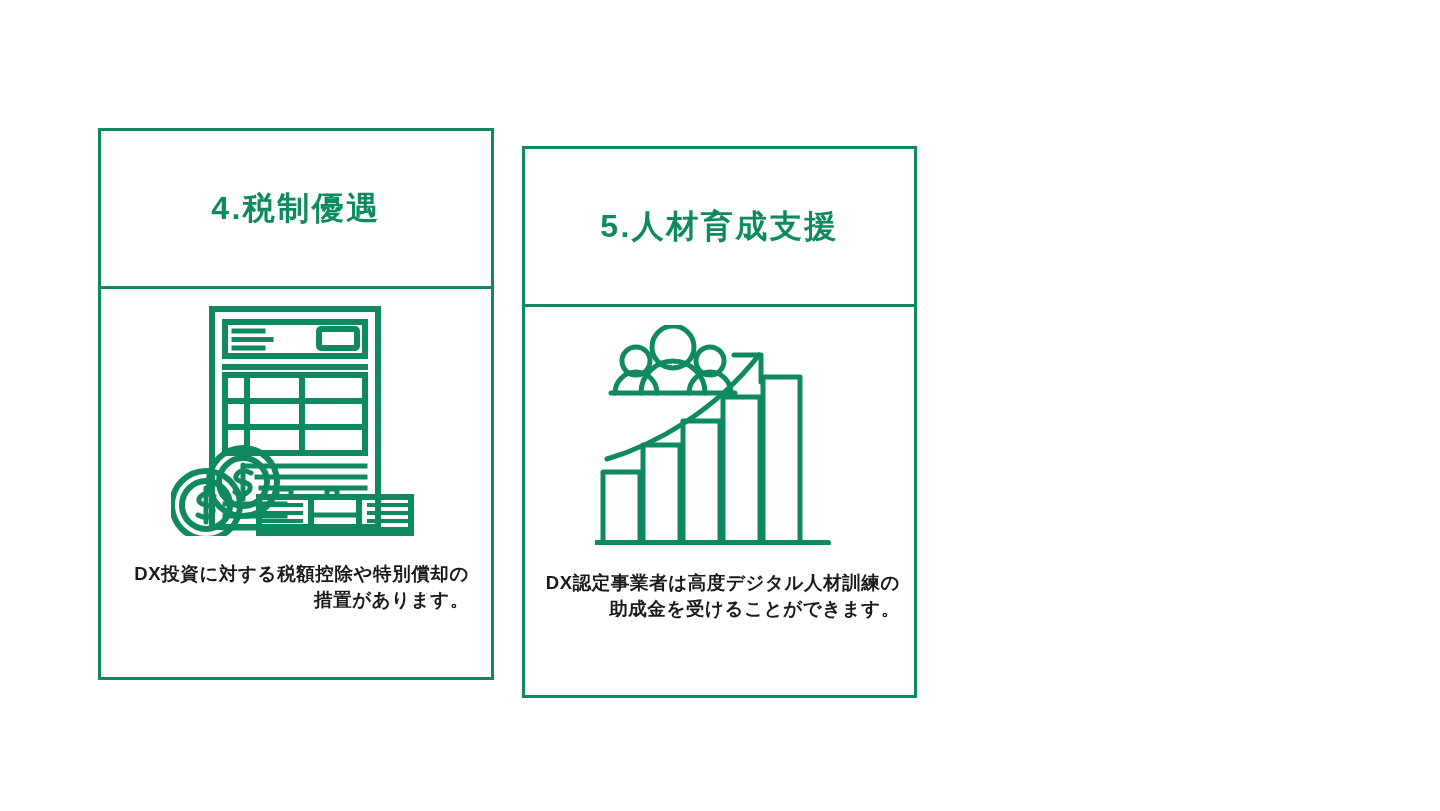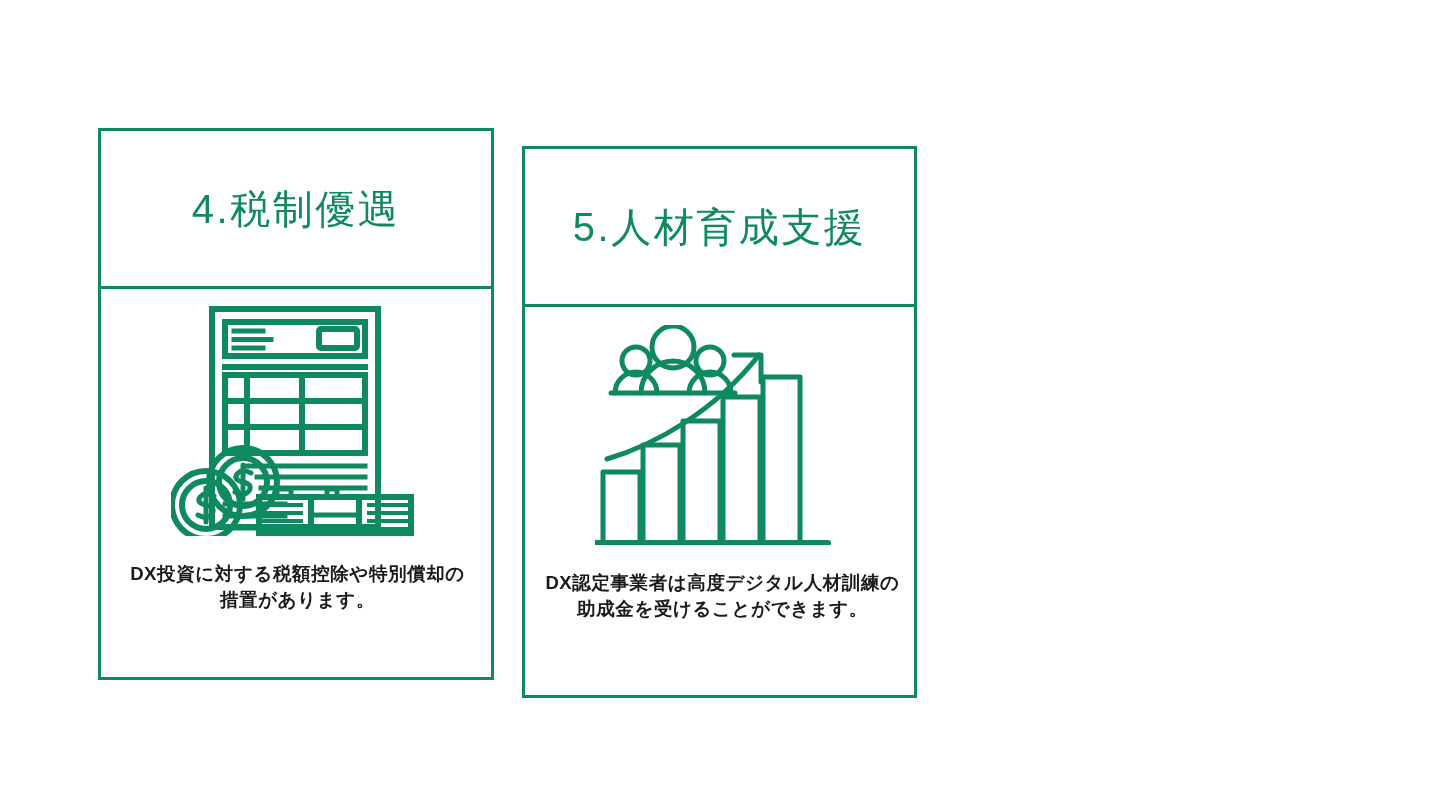--- a/index.html
+++ b/index.html
@@ -51,22 +51,22 @@
     box-sizing: border-box;
     height: 158px;
     flex: 0 0 158px;
     border-bottom: 3px solid var(--accent);
     display: flex;
     align-items: center;
     justify-content: center;
   }
   .card-title {
     color: var(--accent);
-    font-size: 40px;
-    font-weight: normal;
+    font-size: 32px;
+    font-weight: bold;
     letter-spacing: 2.5px;
     line-height: 1.2;
     white-space: nowrap;
   }
 
   
   .card-body {
     flex: 1 1 auto;
     display: flex;
     flex-direction: column;
@@ -84,21 +84,21 @@
   }
   .icon-wrap--tax { padding-top: 15px; }
   .icon-wrap--talent { padding-top: 18px; }
 
   .card-text {
     color: #1a1a1a;
     font-size: 18.5px;
     font-weight: bold;
     line-height: 1.45;
     letter-spacing: 0.6px;
-    text-align: center;
+    text-align: right;
     width: 100%;
     box-sizing: border-box;
   }
   .card-text--tax {
     padding: 6px 22px 0 25px;
   }
   .card-text--talent {
     padding: 6px 14px 0 20px;
   }
 

